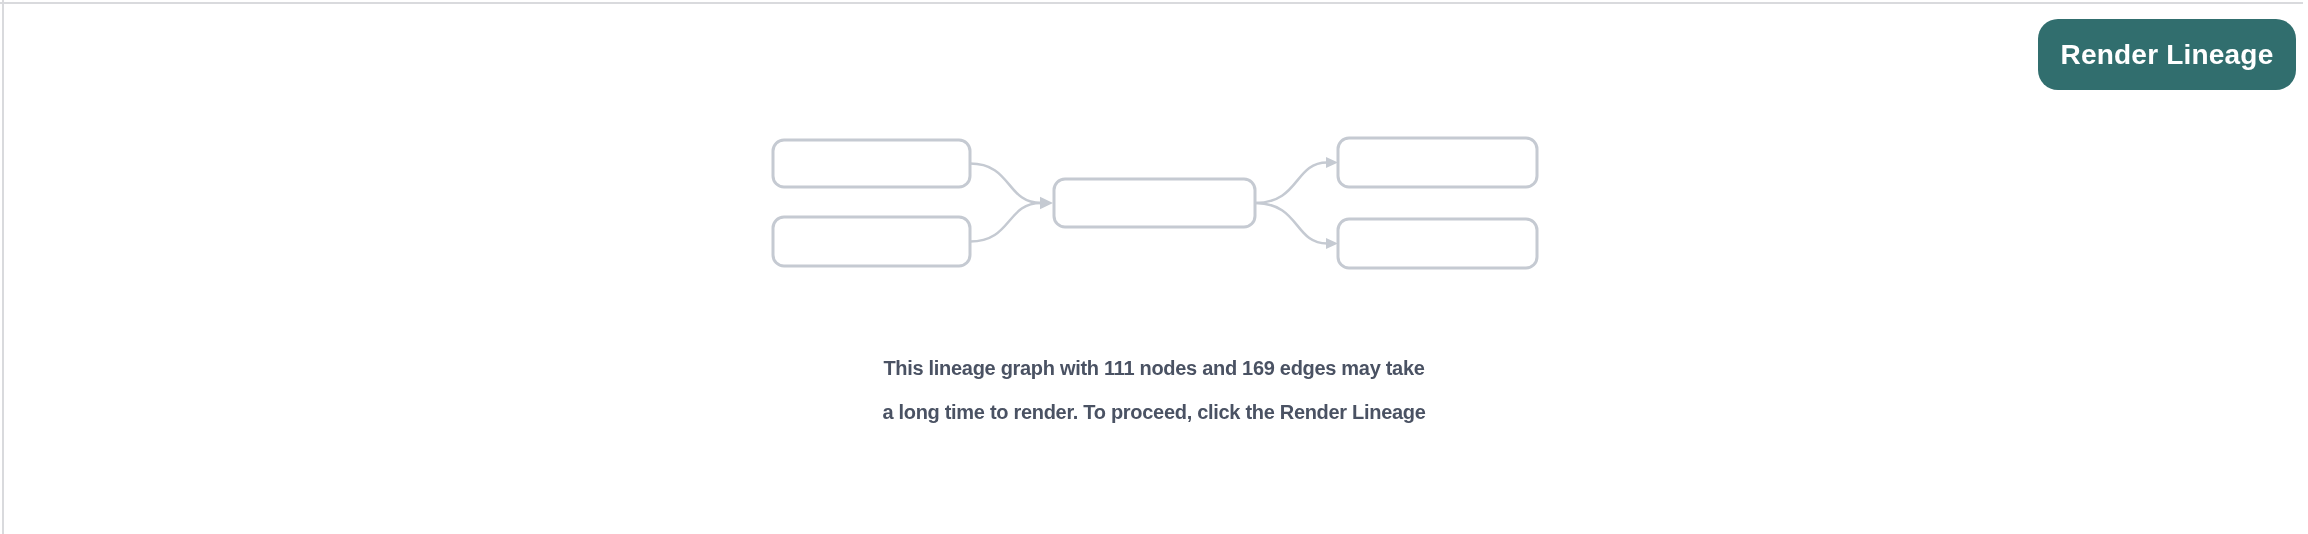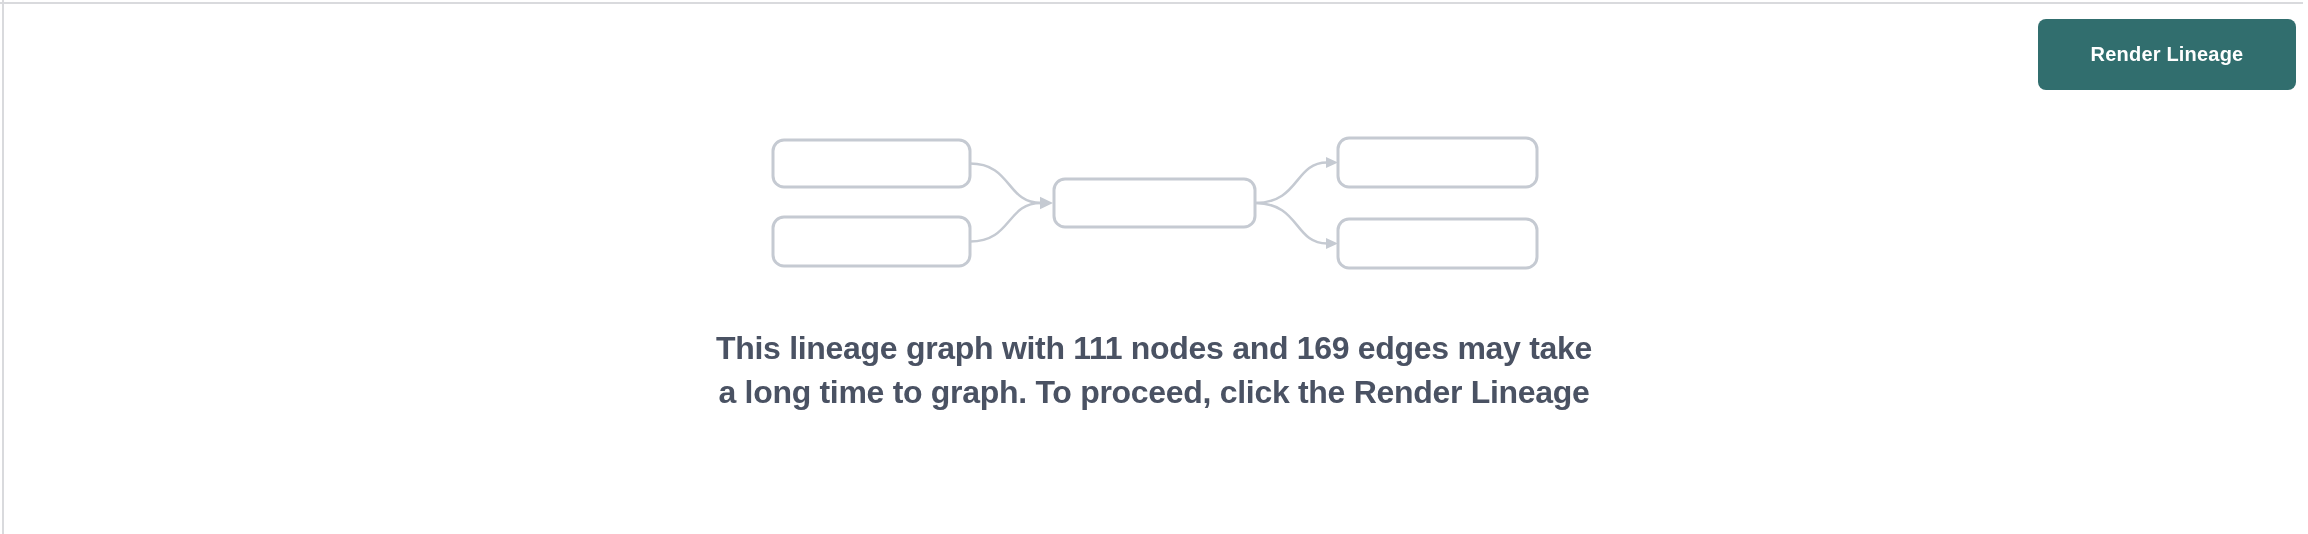--- a/index.html
+++ b/index.html
@@ -31,46 +31,46 @@
     height: 534px;
     background: #d9dadd;
   }
   .render-btn {
     position: absolute;
     left: 2038px;
     top: 19px;
     width: 258px;
     height: 71px;
     border: none;
-    border-radius: 8px;
+    border-radius: 20px;
     color: #ffffff;
     font-family: "Liberation Sans", "DejaVu Sans", sans-serif;
-    font-size: 20px;
+    font-size: 28px;
     font-weight: 700;
     letter-spacing: 0.2px;
     cursor: pointer;
     display: flex;
     align-items: center;
     justify-content: center;
     text-align: center;
   }
   .lineage-graphic {
     position: absolute;
     left: 760px;
     top: 130px;
     width: 790px;
     height: 145px;
   }
   .notice {
     position: absolute;
     left: 0;
-    top: 326px;
+    top: 346px;
     width: 2308px;
     text-align: center;
-    font-size: 32px;
+    font-size: 20px;
     font-weight: 700;
     line-height: 44px;
     letter-spacing: -0.3px;
   }
   .notice .line {
     white-space: nowrap;
   }
 </style>
 </head>
 <body>
@@ -95,16 +95,16 @@
 
     <rect x="13" y="10" width="197" height="47" rx="11" fill="#ffffff" stroke-width="3" style="stroke: rgb(197, 202, 210);"></rect>
     <rect x="13" y="87" width="197" height="49" rx="11" fill="#ffffff" stroke-width="3" style="stroke: rgb(197, 202, 210);"></rect>
     <rect x="294" y="49" width="201" height="48" rx="11" fill="#ffffff" stroke-width="3" style="stroke: rgb(197, 202, 210);"></rect>
     <rect x="578" y="8" width="199" height="49" rx="11" fill="#ffffff" stroke-width="3" style="stroke: rgb(197, 202, 210);"></rect>
     <rect x="578" y="89" width="199" height="49" rx="11" fill="#ffffff" stroke-width="3" style="stroke: rgb(197, 202, 210);"></rect>
   </svg>
 
   <div class="notice" style="color: rgb(74, 82, 99);">
     <div class="line">This lineage graph with 111 nodes and 169 edges may take</div>
-    <div class="line">a long time to graph. To proceed, click the Render Lineage</div>
+    <div class="line">a long time to render. To proceed, click the Render Lineage</div>
   </div>
 
 </div>
 
 </body></html>

